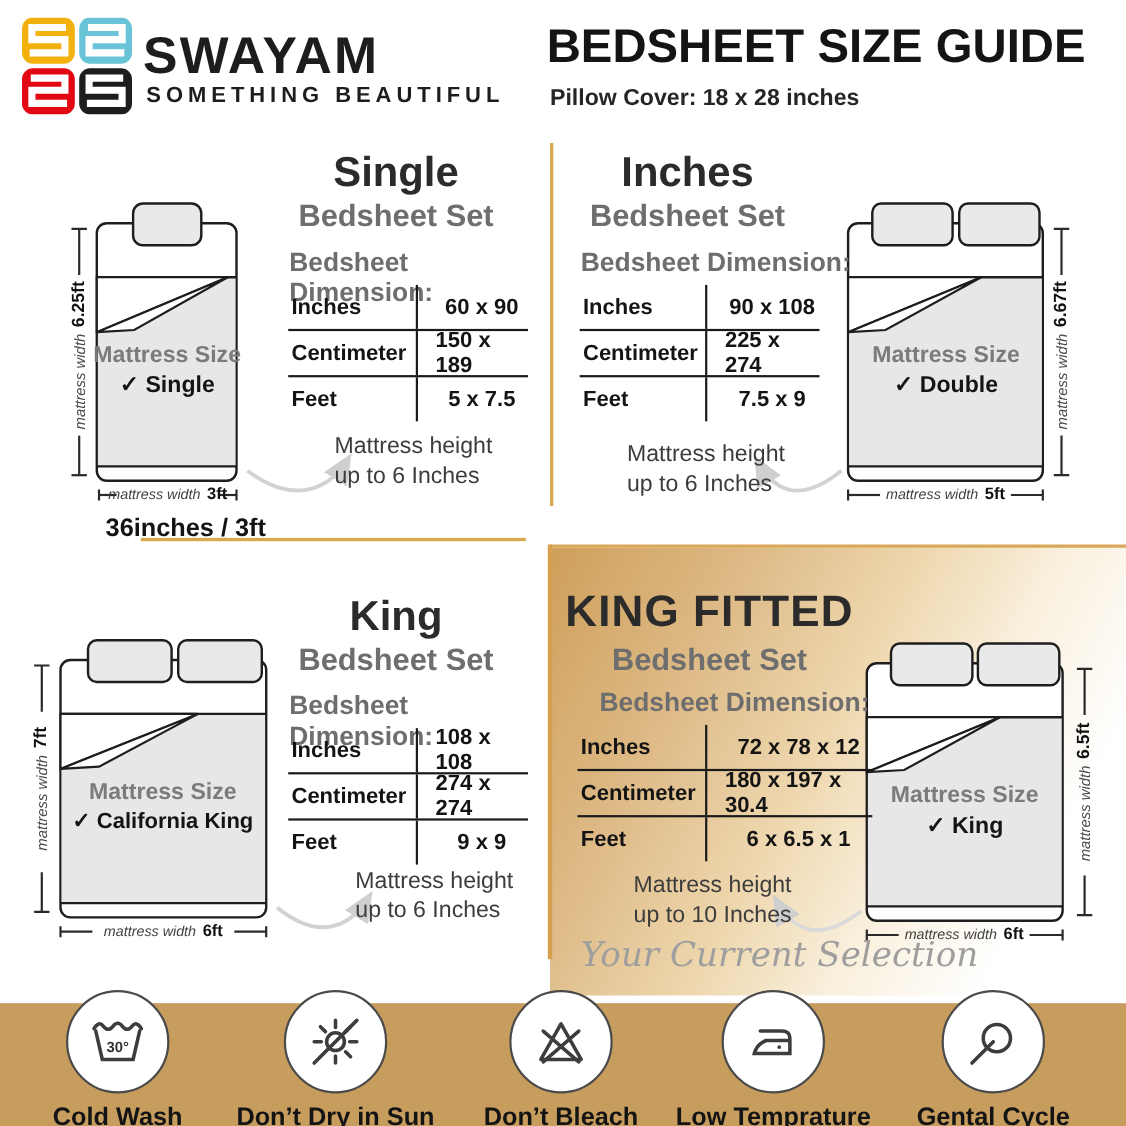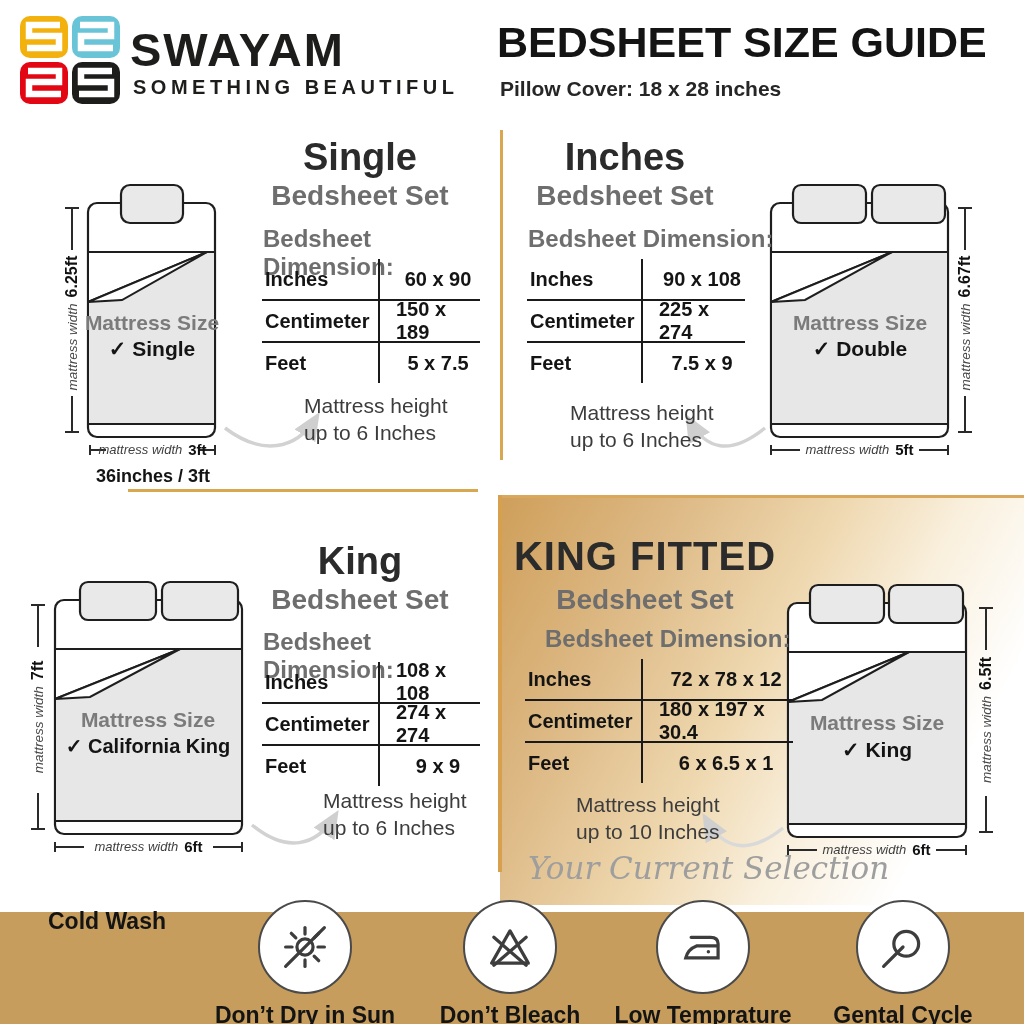--- a/index.html
+++ b/index.html
@@ -26,21 +26,21 @@
              font-size:20px;font-weight:700;color:#141414;}
   .mat-size{font-size:21px;font-weight:700;color:#7b7b7b;text-align:center;}
   .mat-type{font-size:21px;font-weight:700;color:#141414;text-align:center;white-space:nowrap;}
   .vlabel{width:170px;height:20px;display:flex;align-items:center;justify-content:center;gap:6px;
           transform:rotate(-90deg);white-space:nowrap;}
   .vl-pre{font-size:13.5px;font-style:italic;color:#4a4a4a;}
   .vl-val{font-size:16px;font-weight:800;color:#111;}
   .hmeasure{display:flex;align-items:center;justify-content:center;gap:6px;white-space:nowrap;}
   .hm-pre{font-size:13px;font-style:italic;color:#3f3f3f;}
   .hm-val{font-size:15px;font-weight:800;color:#111;}
-  .width-note{font-size:18px;font-weight:700;color:#141414;}
+  .width-note{font-size:23px;font-weight:700;color:#141414;}
   .height-note{font-size:21px;color:#3c3c3c;line-height:1.28;}
   .script-note{font-family:"DejaVu Serif",serif;font-style:italic;font-size:31px;color:#9e9e9e;}
   
   .v-divider{width:3px;background:#d8a850;}
   .h-divider{height:3px;background:#d8a850;}
   #kf-panel{background:linear-gradient(118deg,#cf9f5a 0%,#ddb985 24%,#eed7ae 46%,#f9efdc 63%,#ffffff 82%);
             border-top:3px solid #d9a85b;}
   #kf-left-line{width:4px;background:#d6a04f;}
   
   #care-band{background:#c79d5e;}
@@ -335,20 +335,27 @@
       <div>Mattress height</div>
       <div>up to 10 Inches</div>
     </div>
     <div class="abs script-note" style="left:28px;top:352px;">Your Current Selection</div>
   </div>
   <div id="kf-left-line" class="abs" style="left:498px;top:495px;height:377px;"></div>
 
   <div id="care-band" class="abs" style="left:0;top:912px;width:1024px;height:112px;"></div>
 
   <div class="abs care-item" style="left:-3px;top:900px;">
+    <div class="care-circle">
+      <svg width="56" height="56" viewBox="0 0 52 52" fill="none" stroke="#3d3d3d" stroke-width="3" stroke-linecap="round">
+        <path d="M6,15 q4,-7 8,-2 q4,5 8,0 q4,-5 8,0 q4,5 8,0 q4,-5 8,2"></path>
+        <path d="M7.5,17 L13,41 H39 L44.5,17"></path>
+        <text x="26" y="35" text-anchor="middle" font-size="12.5" font-weight="bold" fill="#333" stroke="none" font-family="Liberation Sans, sans-serif">30°</text>
+      </svg>
+    </div>
     <div class="care-label">Cold Wash</div>
   </div>
 
   <div class="abs care-item" style="left:195px;top:900px;">
     <div class="care-circle">
       <svg width="56" height="56" viewBox="0 0 52 52" fill="none" stroke="#3d3d3d" stroke-width="3" stroke-linecap="round">
         <circle cx="26" cy="26" r="7.5"></circle>
         <line x1="26" y1="8" x2="26" y2="14"></line>
         <line x1="26" y1="38" x2="26" y2="44"></line>
         <line x1="8" y1="26" x2="14" y2="26"></line>

